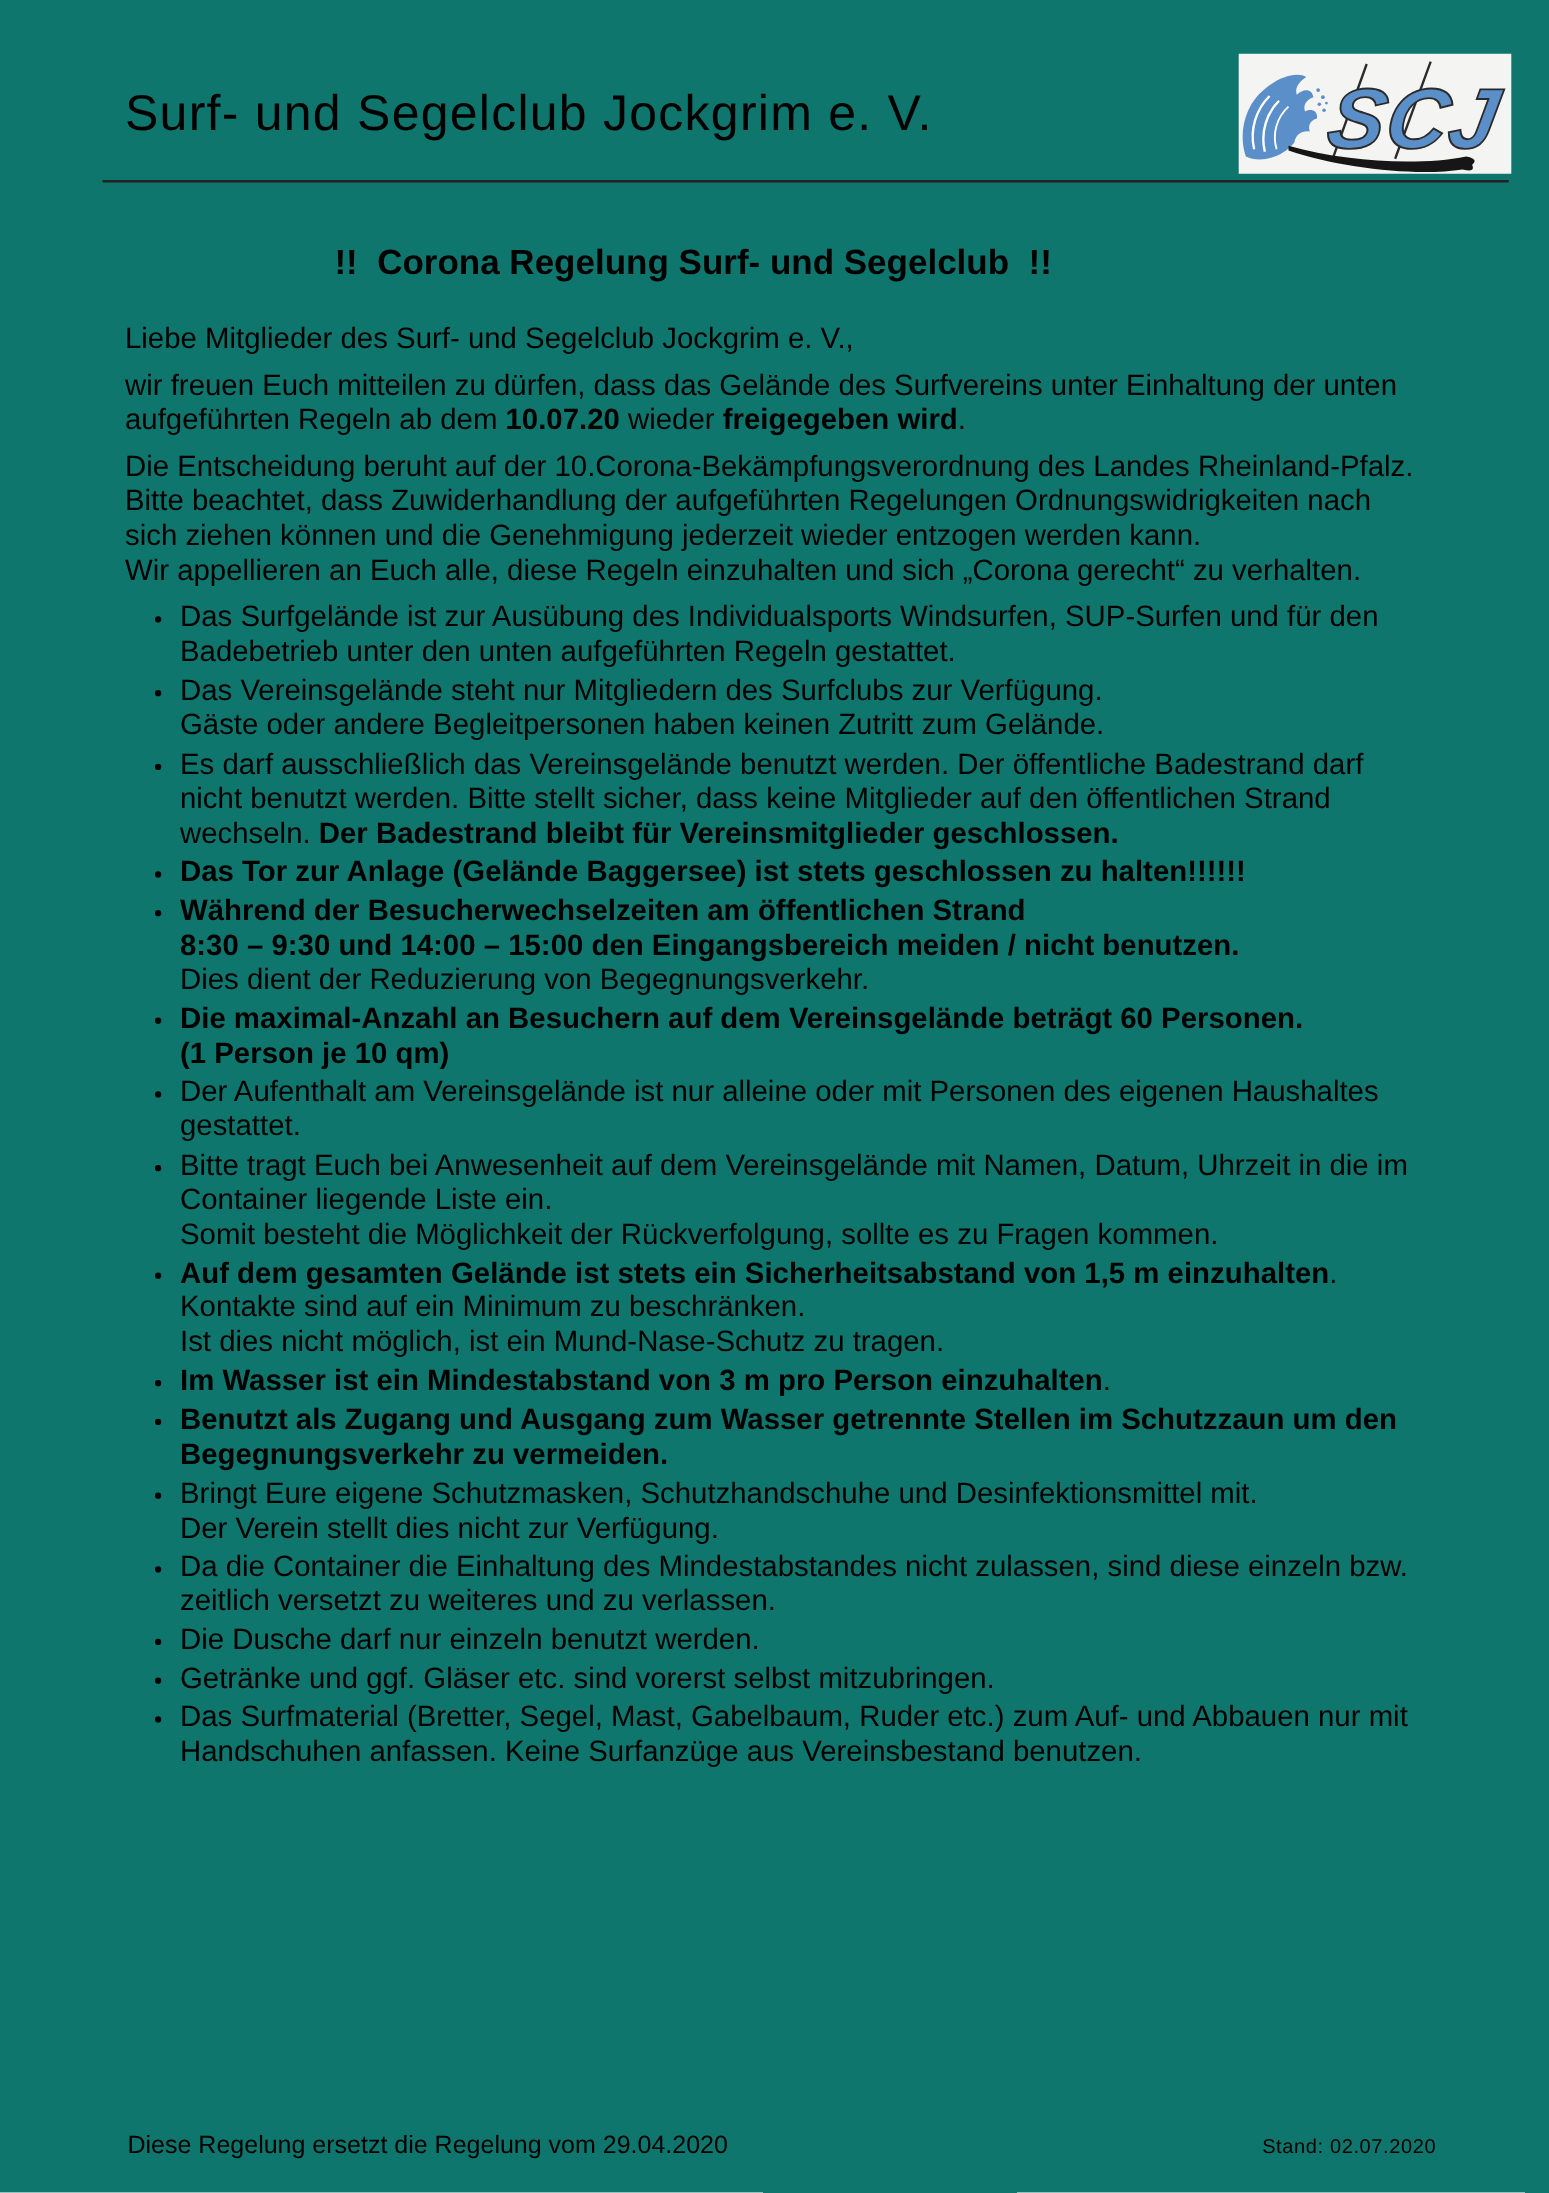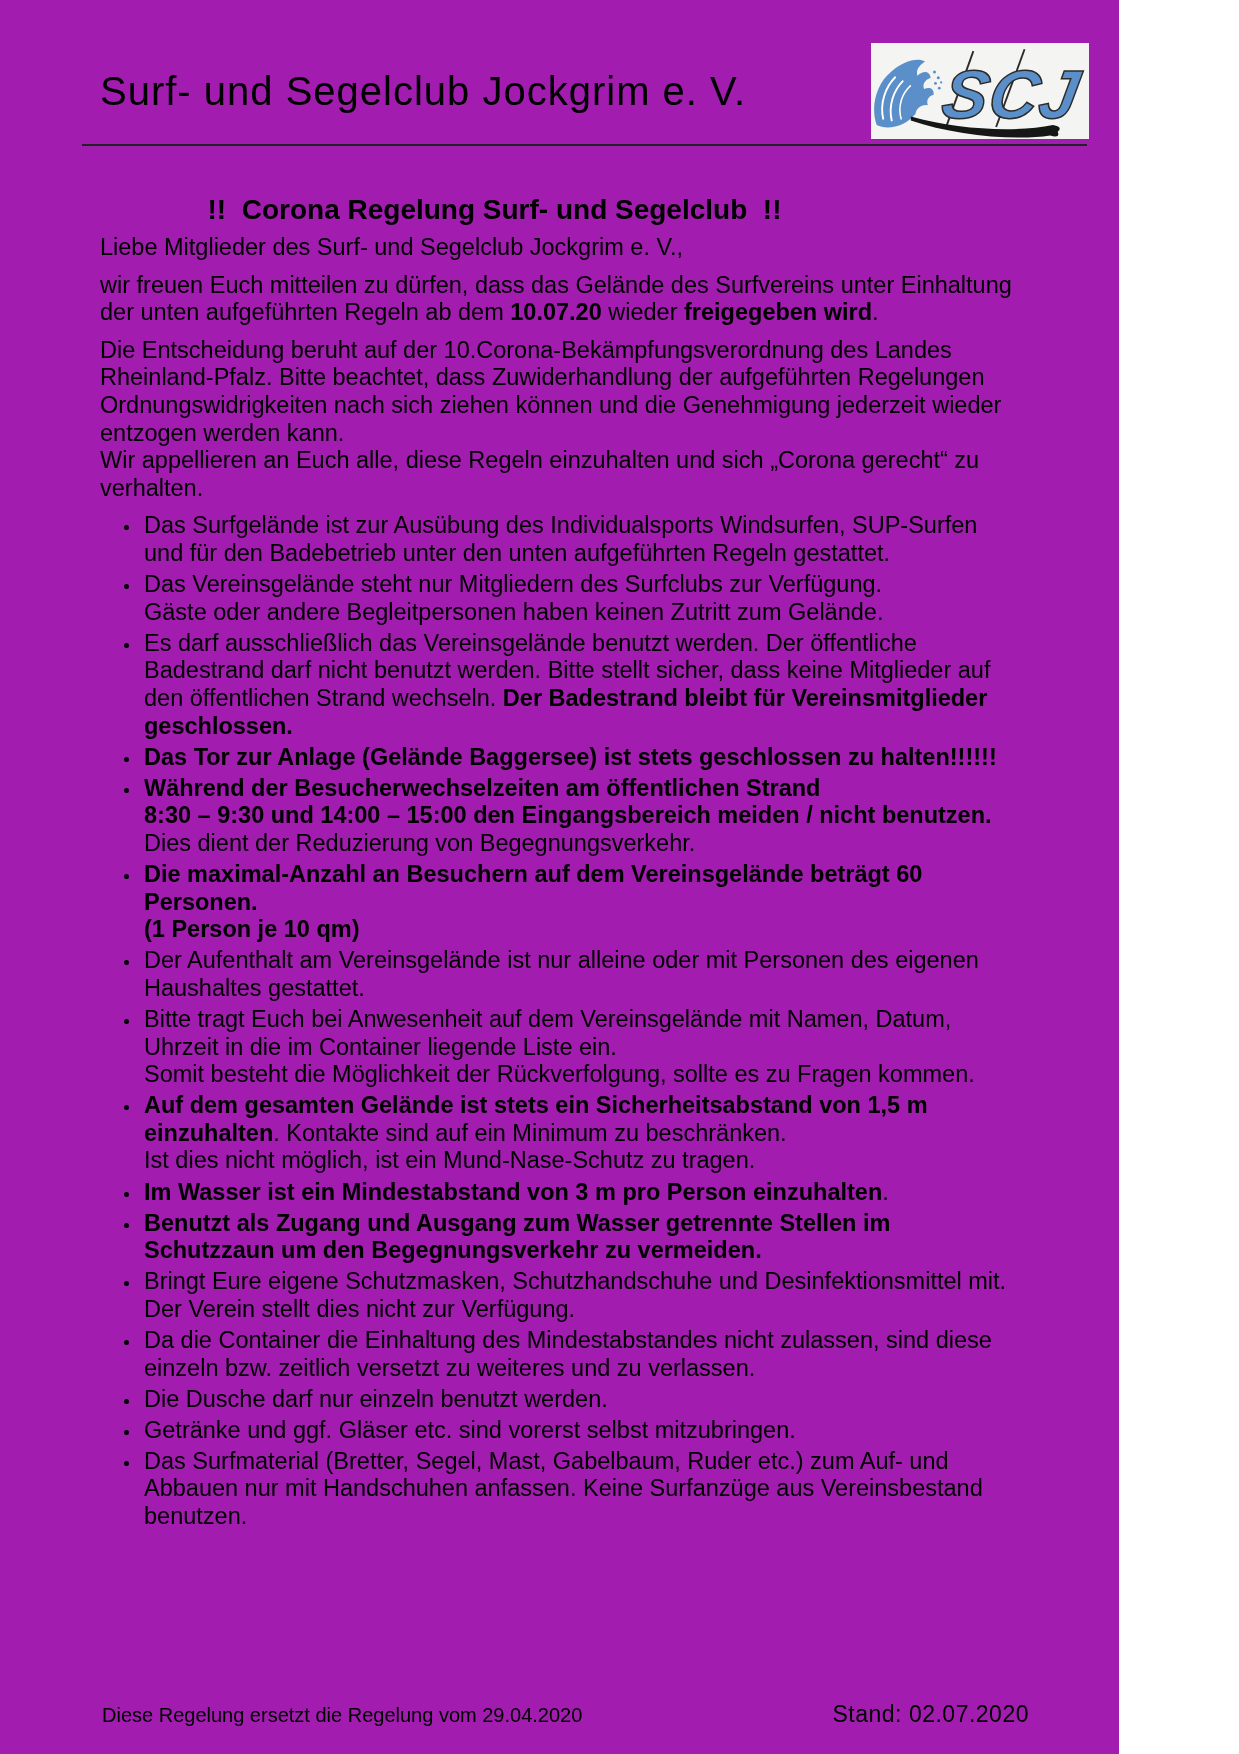--- a/index.html
+++ b/index.html
@@ -1,19 +1,19 @@
 <!DOCTYPE html>
 <html lang="de"><head>
 <meta charset="utf-8">
 <style>
   html,body{margin:0;padding:0;background:#ffffff;}
   .page{
     position:relative;
-    width:1119px;height:1754px;
-    background:#a21caf;
+    width:1239px;height:1754px;
+    background:#0f766e;
     font-family:"Liberation Sans",sans-serif;
     color:#000000;
     overflow:hidden;
   }
   
   .header{
     display:flex;justify-content:space-between;align-items:center;
     padding:40px 30px 0 100px;height:102px;box-sizing:content-box;
   }
   .doc-title{
@@ -21,34 +21,34 @@
   }
   .logo-box{width:218px;height:96px;background:#f4f4f2;flex:0 0 auto;}
   .rule{border:none;border-top:2.5px solid #222;margin:2px 32px 0 82px;}
   
   .main-heading{
     font-size:28px;font-weight:bold;text-align:center;
     margin:48px 230px 0 100px;white-space:pre-wrap;
   }
   
   .content{margin:0 98px 0 100px;font-size:23.5px;line-height:27.6px;}
-  .salutation{margin-top:8px;}
+  .salutation{margin-top:31px;}
   .para{margin-top:10px;white-space:pre-wrap;}
   ul.rules{margin:10px 0 0 0;padding-left:41px;}
   ul.rules li{white-space:pre-wrap;margin:3.5px 0;padding-left:3px;}
   ul.rules li::marker{font-size:17px;}
   b{font-weight:bold;}
   .closing{margin-top:17px;white-space:pre-wrap;}
   
   .footer{
     position:absolute;left:102px;right:90px;bottom:26px;
     display:flex;justify-content:space-between;align-items:baseline;
   }
   .footer-left{font-size:20px;}
-  .footer-right{font-size:23px;letter-spacing:0.5px;}
+  .footer-right{font-size:16px;letter-spacing:0.5px;}
 </style>
 </head>
 <body>
 
 <div class="page">
 
   <div class="header">
     <div class="doc-title">Surf- und Segelclub Jockgrim e. V.</div>
     <div class="logo-box">
       <svg viewBox="0 0 230 100" width="218" height="96" aria-hidden="true">

